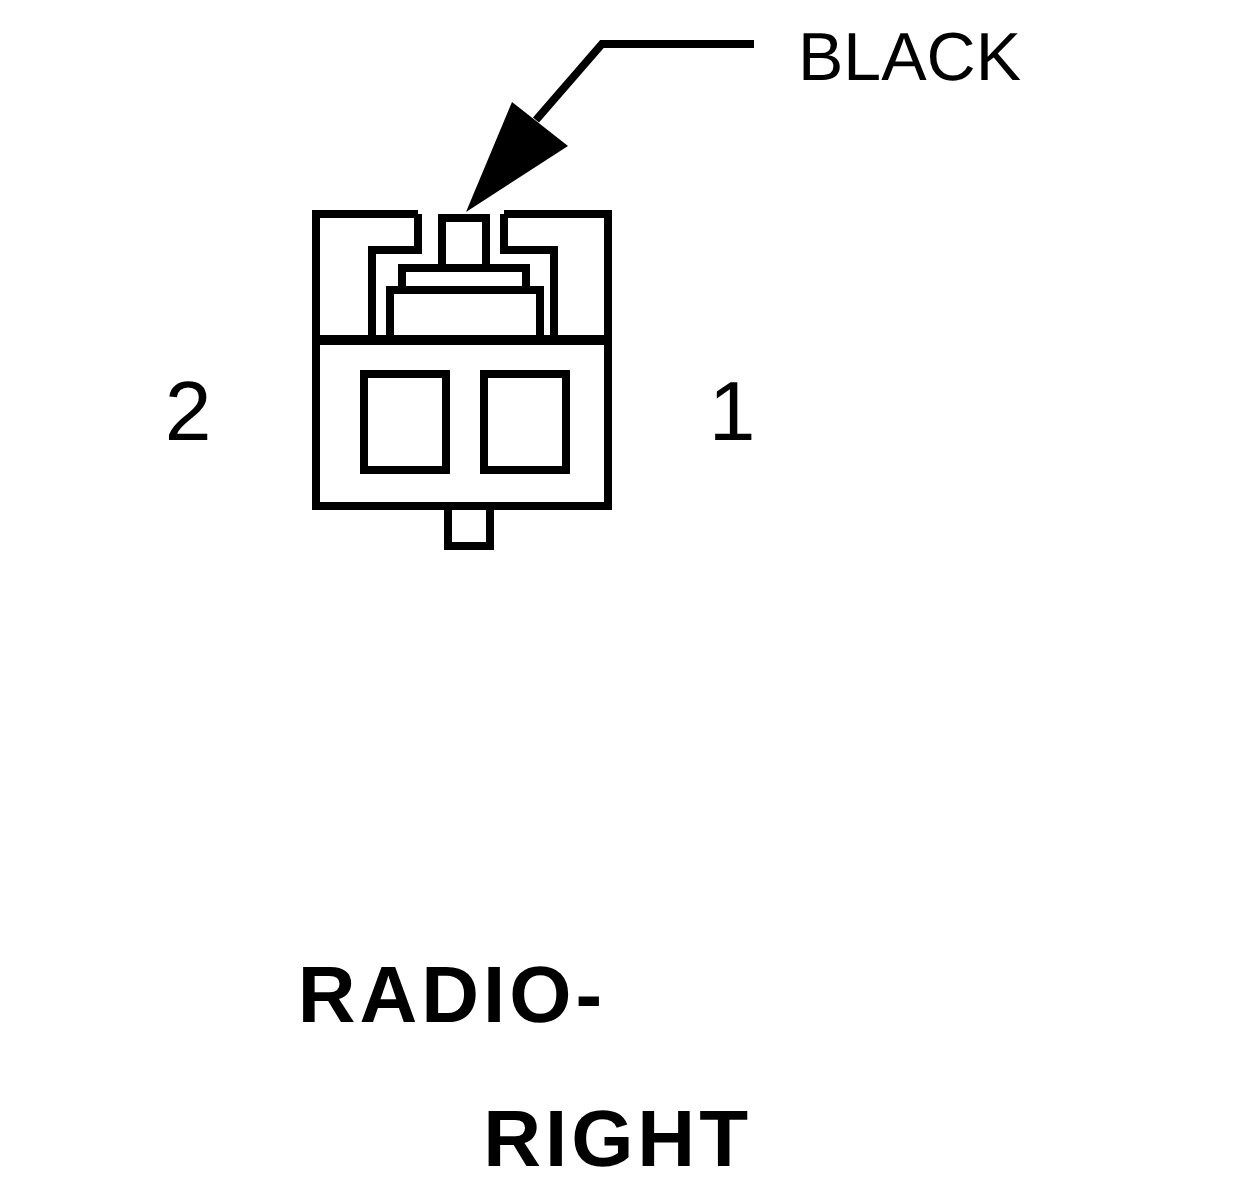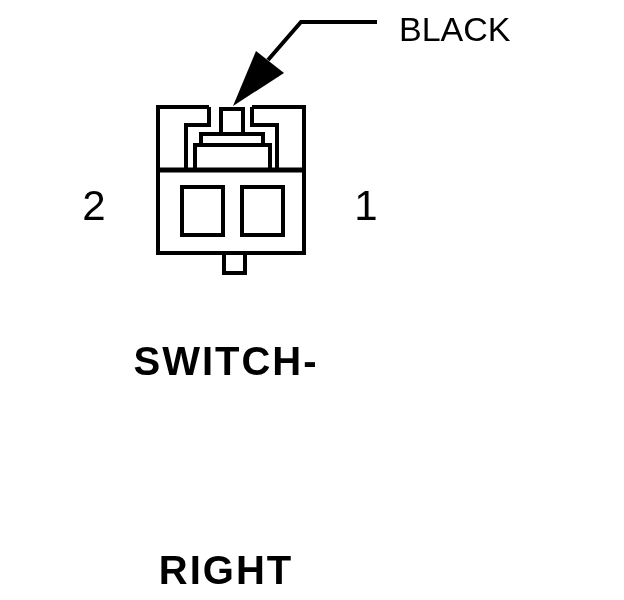--- a/index.html
+++ b/index.html
@@ -45,21 +45,21 @@
     left: 76px;
     width: 300px;
     text-align: center;
     font-size: 40px;
     font-weight: bold;
     letter-spacing: 2px;
   }
   .tl-0 { top: 341px; }
   .tl-1 { top: 410px; }
   .tl-2 { top: 478px; }
-  .tl-3 { top: 550px; }
+  .tl-3 { top: 550px; text-align: right; }
 </style>
 </head>
 <body>
 
 <div id="stage">
 
   <svg id="diagram-svg" width="624" height="600" viewBox="0 0 624 600">
     <g stroke="#000000" stroke-width="4" fill="none">
 
       <rect x="221" y="109" width="22" height="25" fill="#ffffff"></rect>
@@ -84,16 +84,16 @@
 
     <polygon points="233,106 256,51 284,73" fill="#000000" stroke="none"></polygon>
   </svg>
 
   <div class="lbl wire-label">BLACK</div>
 
   <div class="lbl pin-num pin-num-left">2</div>
 
   <div class="lbl pin-num pin-num-right">1</div>
 
-  <div class="lbl title-line tl-0">SWITCH-</div>
+  <div class="lbl title-line tl-2">RADIO-</div>
   <div class="lbl title-line tl-3">RIGHT</div>
 
 </div>
 
 </body></html>

